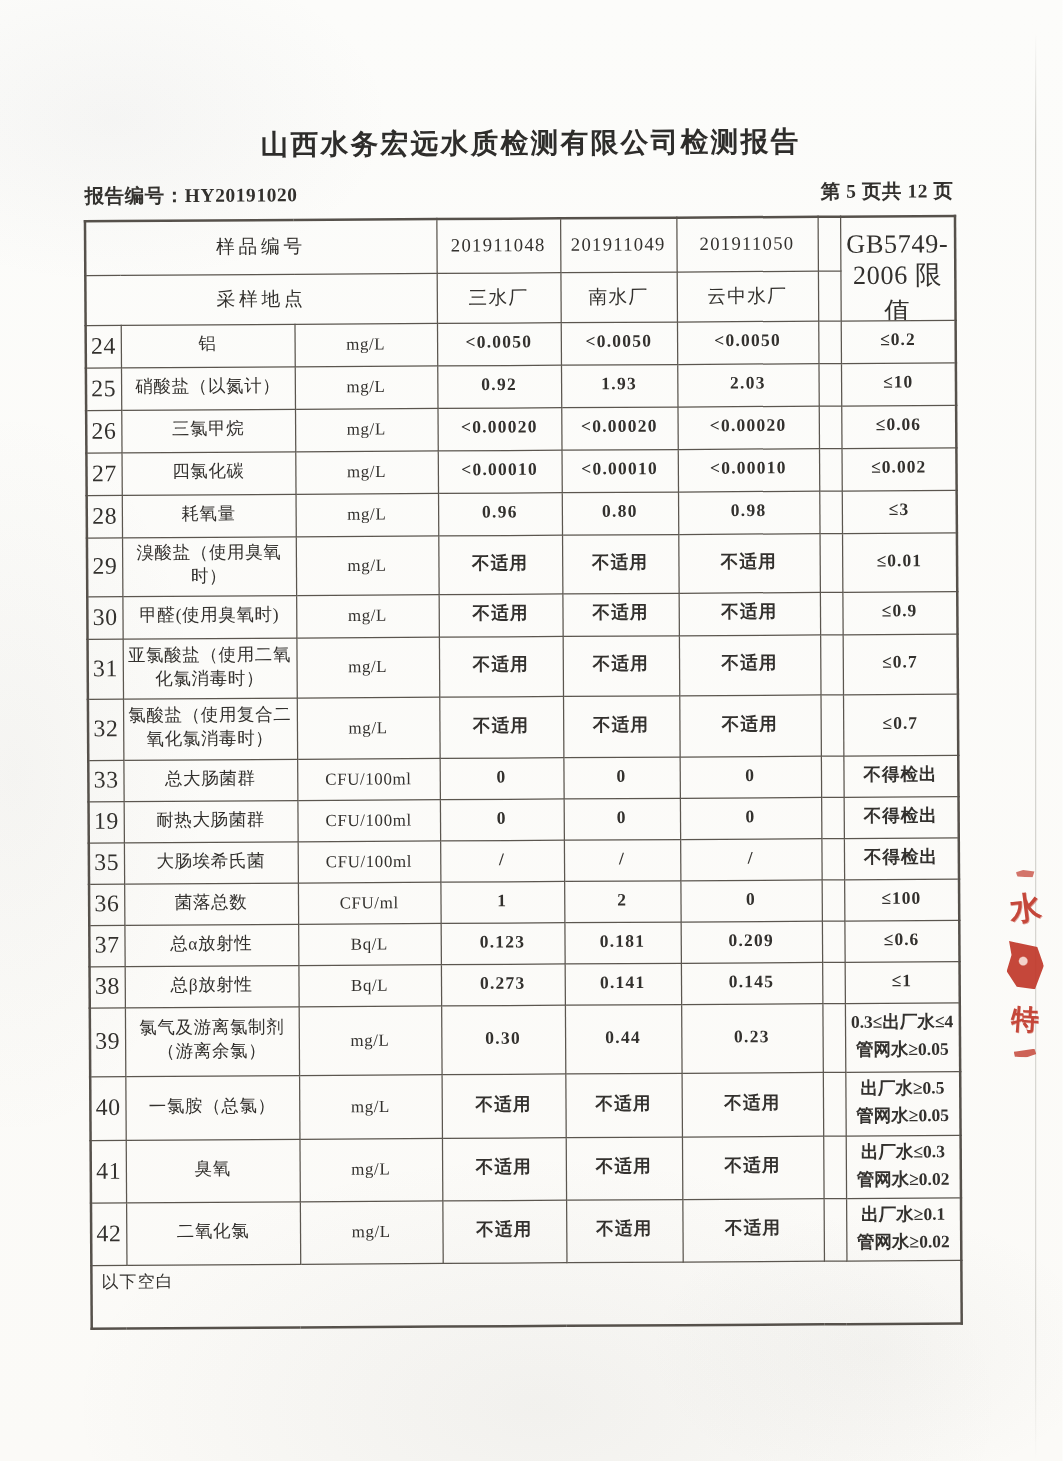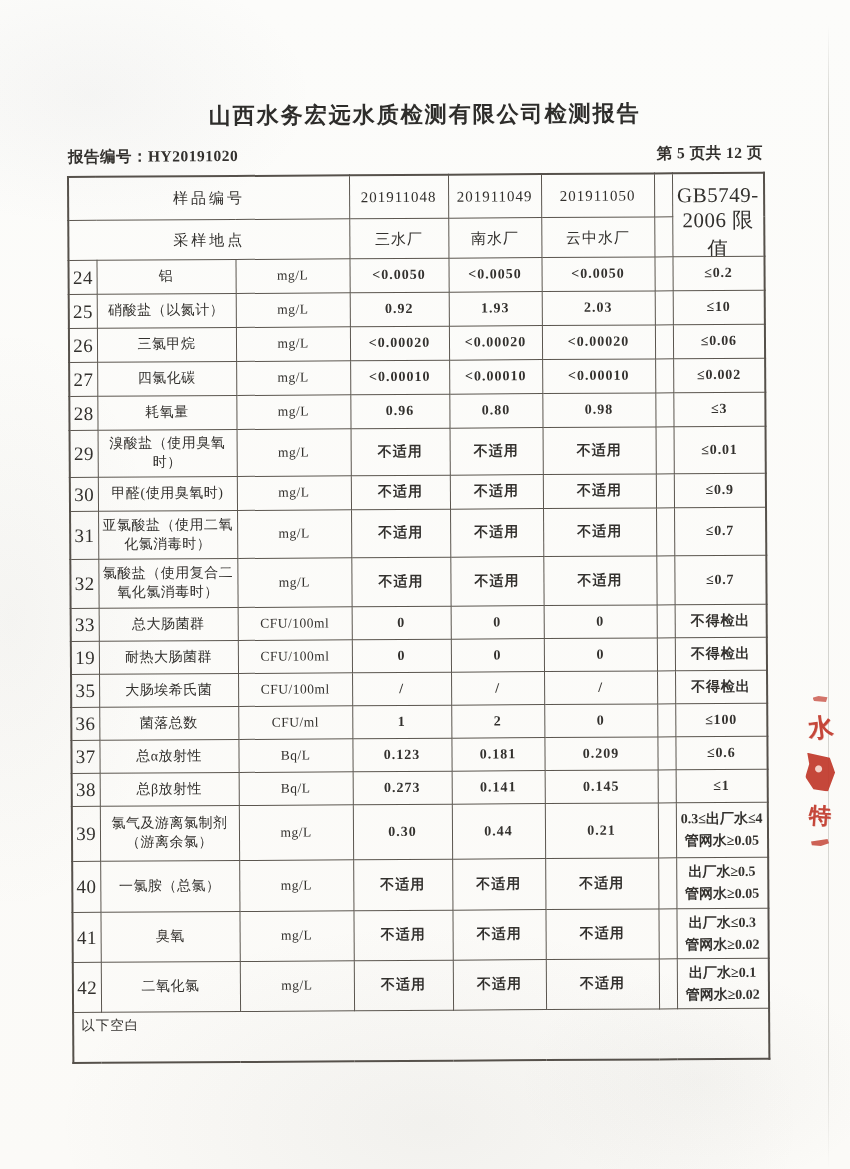--- a/index.html
+++ b/index.html
@@ -263,21 +263,21 @@
             <td class="c-val">0.145</td>
             <td class="gap"></td>
             <td class="c-limit">≤1</td>
           </tr>
           <tr style="height: 55px;">
             <td class="c-no">39</td>
             <td class="c-name">氯气及游离氯制剂（游离余氯）</td>
             <td class="c-unit">mg/L</td>
             <td class="c-val">0.30</td>
             <td class="c-val">0.44</td>
-            <td class="c-val">0.21</td>
+            <td class="c-val">0.23</td>
             <td class="gap"></td>
             <td class="c-limit small">0.3≤出厂水≤4
 管网水≥0.05</td>
           </tr>
           <tr style="height: 51px;">
             <td class="c-no">40</td>
             <td class="c-name">一氯胺（总氯）</td>
             <td class="c-unit">mg/L</td>
             <td class="c-val">不适用</td>
             <td class="c-val">不适用</td>

